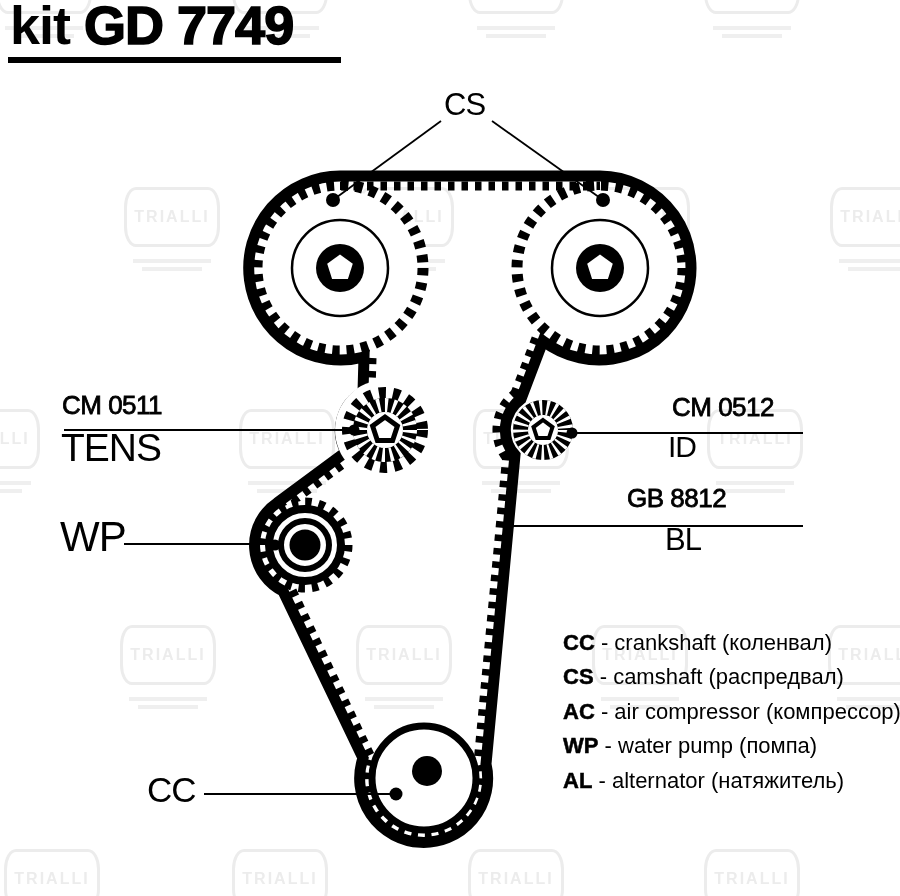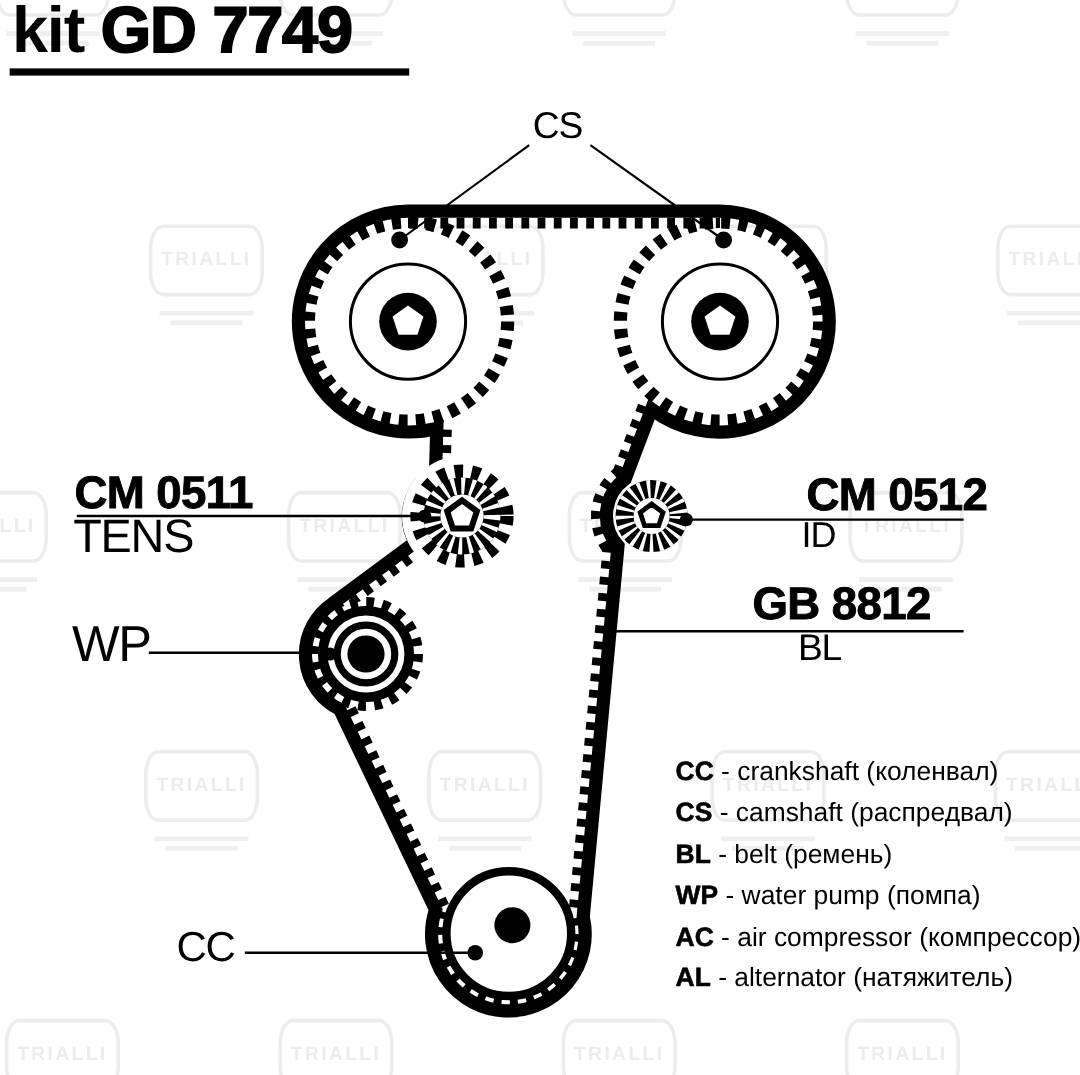--- a/index.html
+++ b/index.html
@@ -23,21 +23,21 @@
   }
   .wm-bar1{margin:12px auto 0;width:78px;height:4px;background:var(--wmbar);}
   .wm-bar2{margin:4px auto 0;width:60px;height:4px;background:var(--wmbar);}
   
   #diagram{position:absolute;left:0;top:0;z-index:1;}
   
   .lbl{position:absolute;z-index:2;white-space:nowrap;line-height:1;}
   .title{left:10px;top:-2px;font-size:54px;letter-spacing:-1px;font-weight:700;}
   .title .heavy{-webkit-text-stroke:1.6px #000;}
   .title-underline{position:absolute;left:8px;top:57px;width:333px;height:6px;background:#000;z-index:2;}
-  .partnum{font-size:38px;font-weight:700;-webkit-text-stroke:.8px #000;letter-spacing:-.5px;}
+  .partnum{font-size:26px;font-weight:400;-webkit-text-stroke:.8px #000;letter-spacing:-.5px;}
   .role{font-weight:400;letter-spacing:-1px;}
   .cs-l  {left:444px;top:89px;font-size:31px;}
   .cm0511{left:62px;top:392px;}
   .tens-l{left:61px;top:428px;font-size:39px;}
   .cm0512{left:672px;top:394px;}
   .id-l  {left:668px;top:432px;font-size:30px;}
   .gb8812{left:627px;top:485px;}
   .bl-l  {left:665px;top:524px;font-size:31px;}
   .wp-l  {left:60px;top:516px;font-size:42px;}
   .cc-l  {left:147px;top:772px;font-size:35px;}
@@ -252,19 +252,18 @@
   <div class="lbl partnum cm0512">CM 0512</div>
   <div class="lbl role id-l">ID</div>
   <div class="lbl partnum gb8812">GB 8812</div>
   <div class="lbl role bl-l">BL</div>
   <div class="lbl role wp-l">WP</div>
   <div class="lbl role cc-l">CC</div>
 
   <div id="legend">
     <div class="row"><span class="abbr">CC</span> <span class="desc">- crankshaft (коленвал)</span></div>
     <div class="row"><span class="abbr">CS</span> <span class="desc">- camshaft (распредвал)</span></div>
-    <div class="row"><span class="abbr">BL</span> <span class="desc">- belt (ремень)</span></div>
+    <div class="row"><span class="abbr">AC</span> <span class="desc">- air compressor (компрессор)</span></div>
     <div class="row"><span class="abbr">WP</span> <span class="desc">- water pump (помпа)</span></div>
-    <div class="row"><span class="abbr">AC</span> <span class="desc">- air compressor (компрессор)</span></div>
     <div class="row"><span class="abbr">AL</span> <span class="desc">- alternator (натяжитель)</span></div>
   </div>
 
 </div>
 
 </body></html>

